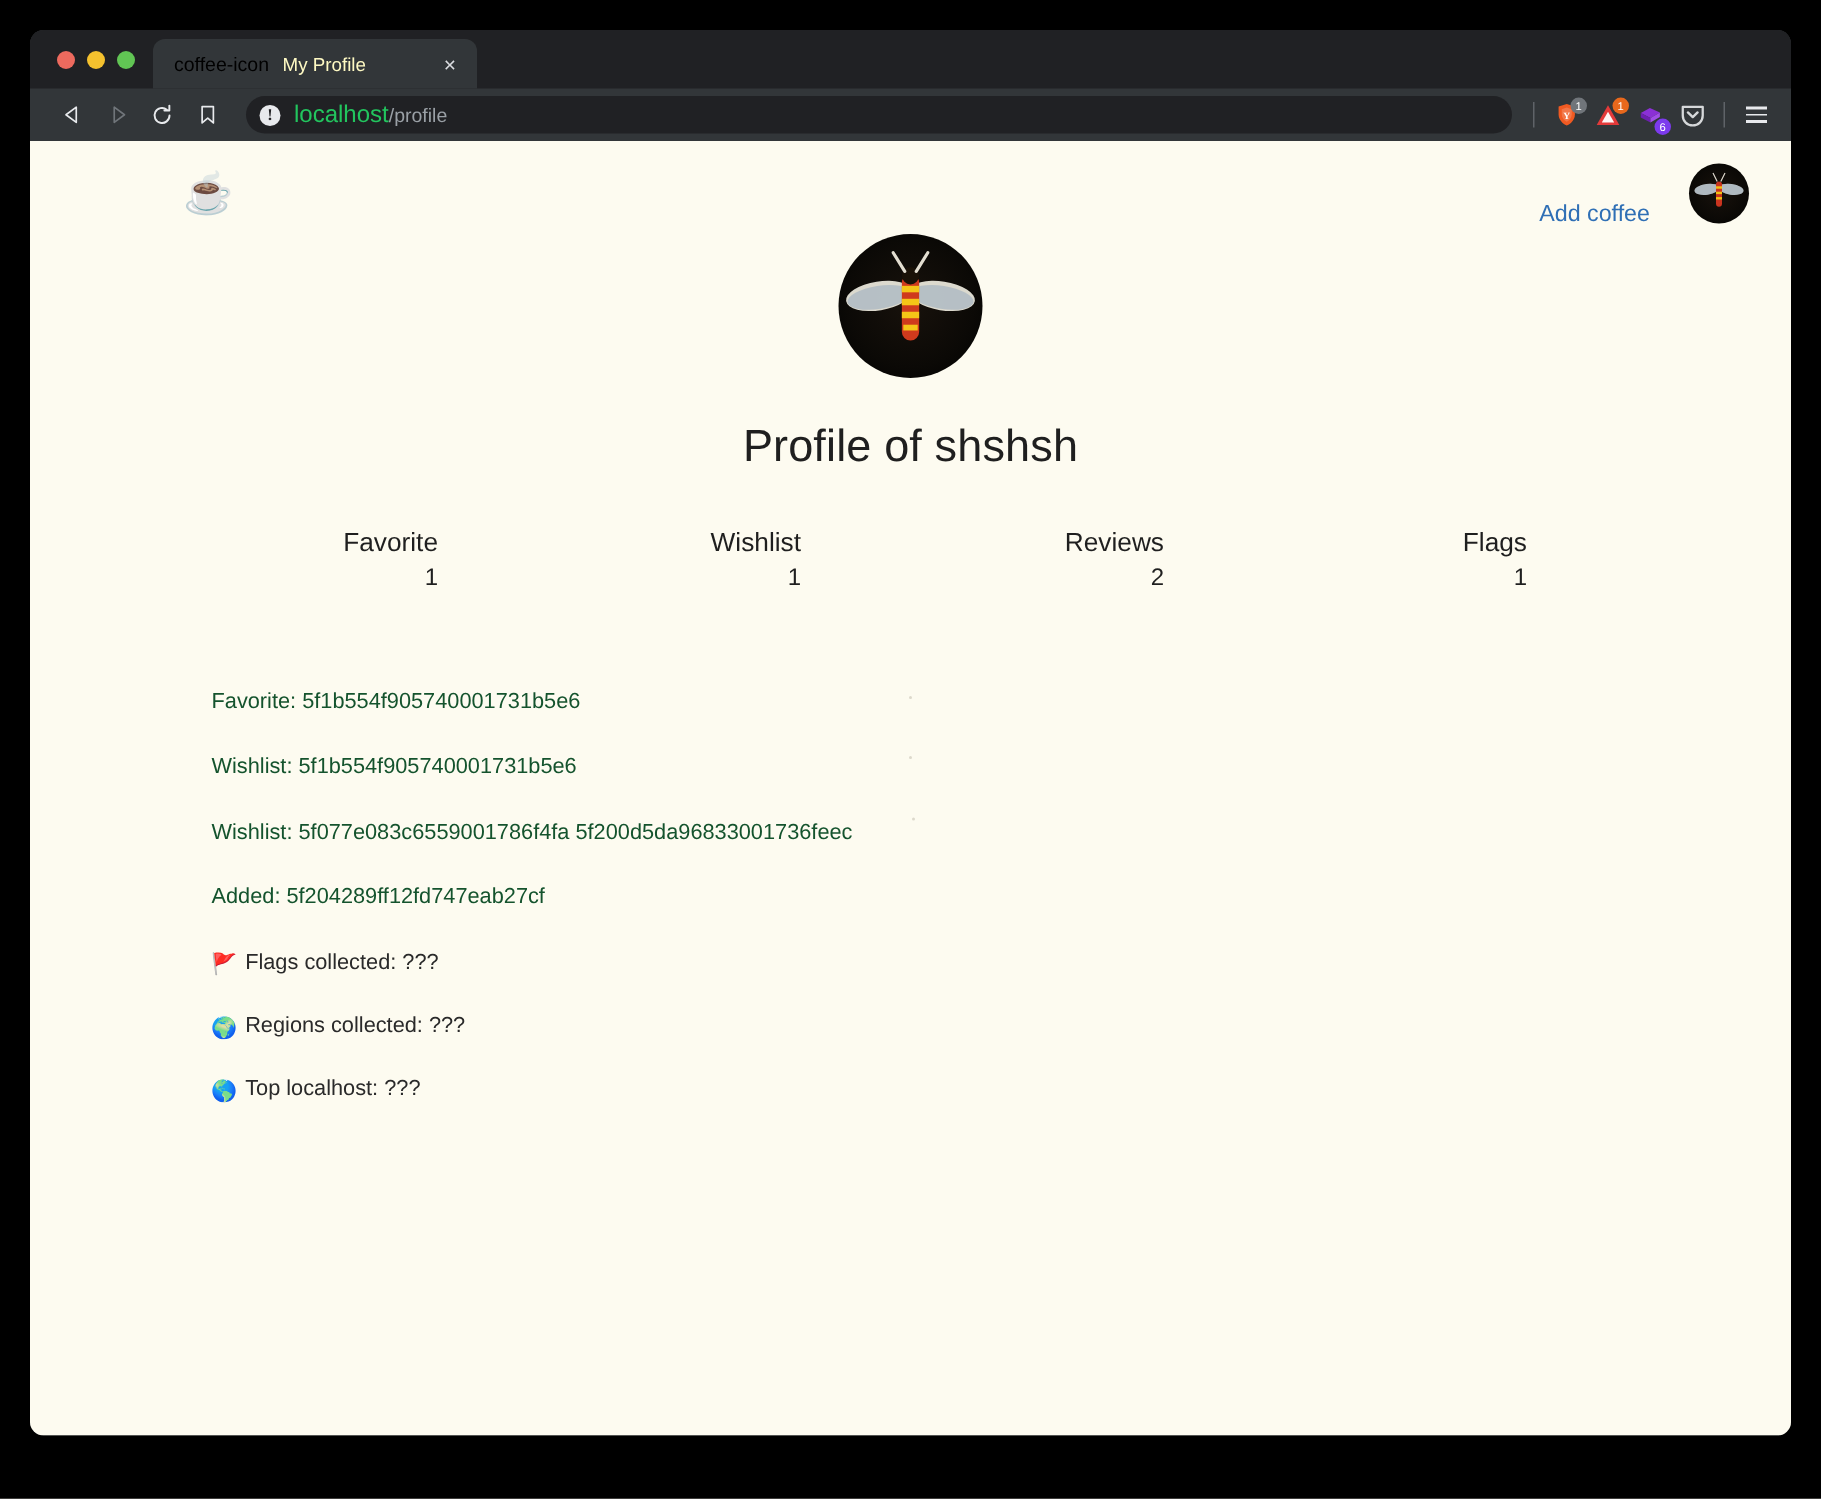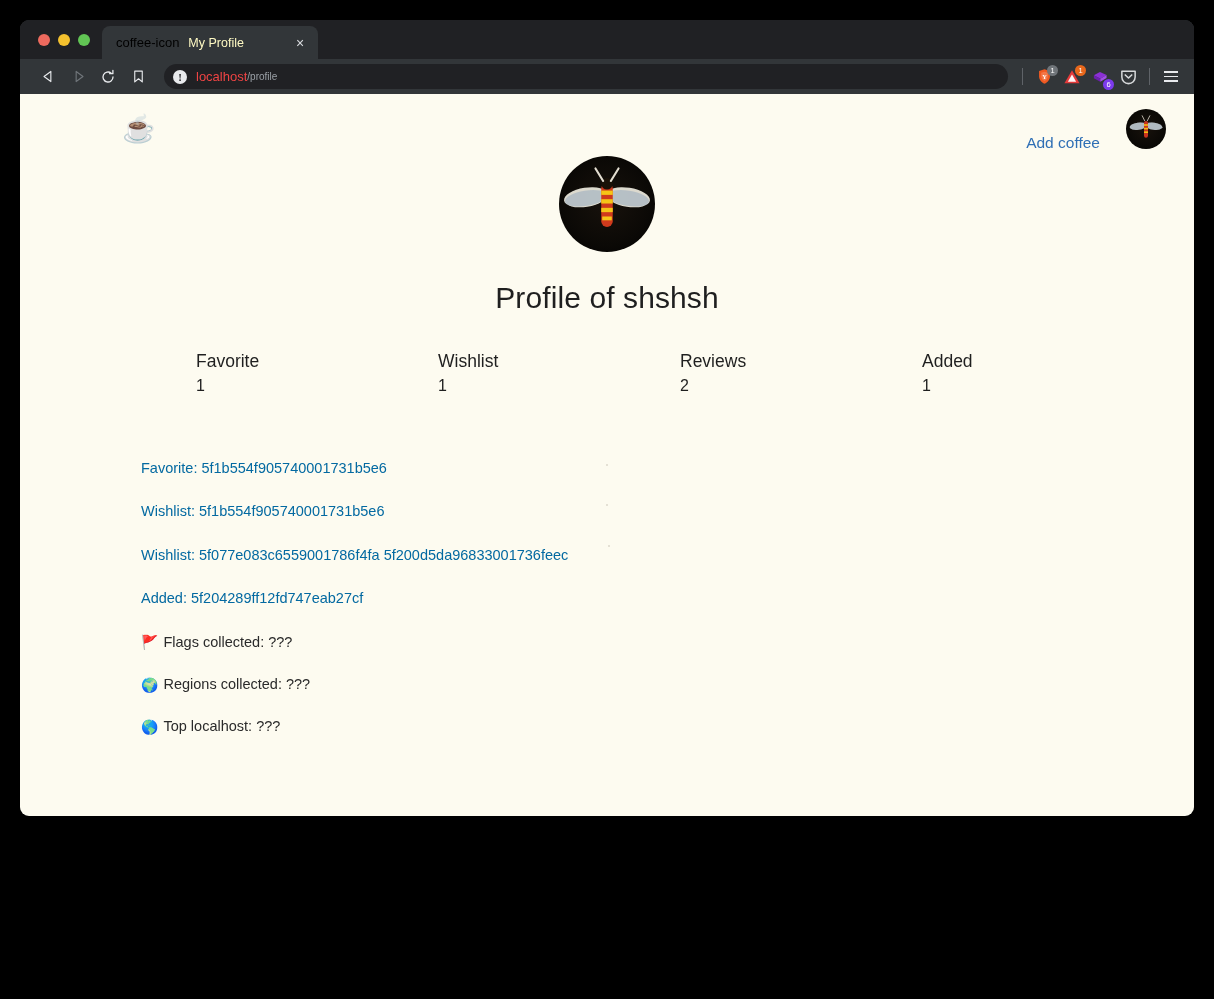--- a/index.html
+++ b/index.html
@@ -11,21 +11,21 @@
     font-family: "Liberation Sans", sans-serif;
     overflow: hidden;
   }
 
   
   #browser-window {
     position: absolute;
     left: 20px;
     top: 20px;
     width: 1174px;
-    height: 796px;
+    height: 937px;
     background: #323639;
     border-radius: 9px;
     overflow: hidden;
     display: flex;
     flex-direction: column;
   }
 
   
   #tab-strip {
     height: 39px;
@@ -120,22 +120,22 @@
     background: #e8eaed;
     color: #202124;
     font-size: 11px;
     font-weight: bold;
     line-height: 14px;
     text-align: center;
     margin-right: 9px;
     flex: 0 0 auto;
     font-family: "Liberation Serif", serif;
   }
-  #url-host { color: #ef4444; font-size: 13px; }
-  #url-path { color: #9aa0a6; font-size: 10px; }
+  #url-host { color: #22c55e; font-size: 16px; }
+  #url-path { color: #9aa0a6; font-size: 13px; }
 
   #toolbar-right {
     display: flex;
     align-items: center;
     gap: 2px;
     flex: 0 0 auto;
   }
   .tb-sep {
     width: 1px; height: 17px;
     background: #5f6368;
@@ -235,41 +235,41 @@
   #stats-row {
     display: flex;
     width: 100%;
     padding: 0 176px;
     margin-top: 36px;
     justify-content: space-between;
   }
   .stat-cell {
     display: flex;
     flex-direction: column;
-    align-items: flex-start;
+    align-items: flex-end;
     min-width: 96px;
   }
   .stat-label {
     font-size: 17.5px;
     color: #1f1f1f;
     font-weight: 400;
   }
   .stat-value {
     font-size: 16px;
     color: #1f1f1f;
     margin-top: 5px;
   }
 
   #detail-list {
     padding: 0 0 0 121px;
     margin-top: 65px;
   }
   .detail-line {
     font-size: 14.5px;
-    color: #0369a1;
+    color: #14532d;
     line-height: 1.2;
     margin-bottom: 26px;
     white-space: nowrap;
   }
   .collect-line {
     font-size: 14.5px;
     color: #2a2a2a;
     line-height: 1.2;
     margin-bottom: 25px;
     display: flex;
@@ -427,21 +427,21 @@
         </div>
         <div class="stat-cell">
           <span class="stat-label">Wishlist</span>
           <span class="stat-value">1</span>
         </div>
         <div class="stat-cell">
           <span class="stat-label">Reviews</span>
           <span class="stat-value">2</span>
         </div>
         <div class="stat-cell">
-          <span class="stat-label">Added</span>
+          <span class="stat-label">Flags</span>
           <span class="stat-value">1</span>
         </div>
       </div>
     </div>
 
     <div id="detail-list">
       <div class="detail-line">Favorite: 5f1b554f905740001731b5e6</div>
       <div class="detail-line">Wishlist: 5f1b554f905740001731b5e6</div>
       <div class="detail-line">Wishlist: 5f077e083c6559001786f4fa 5f200d5da96833001736feec</div>
       <div class="detail-line">Added: 5f204289ff12fd747eab27cf</div>

